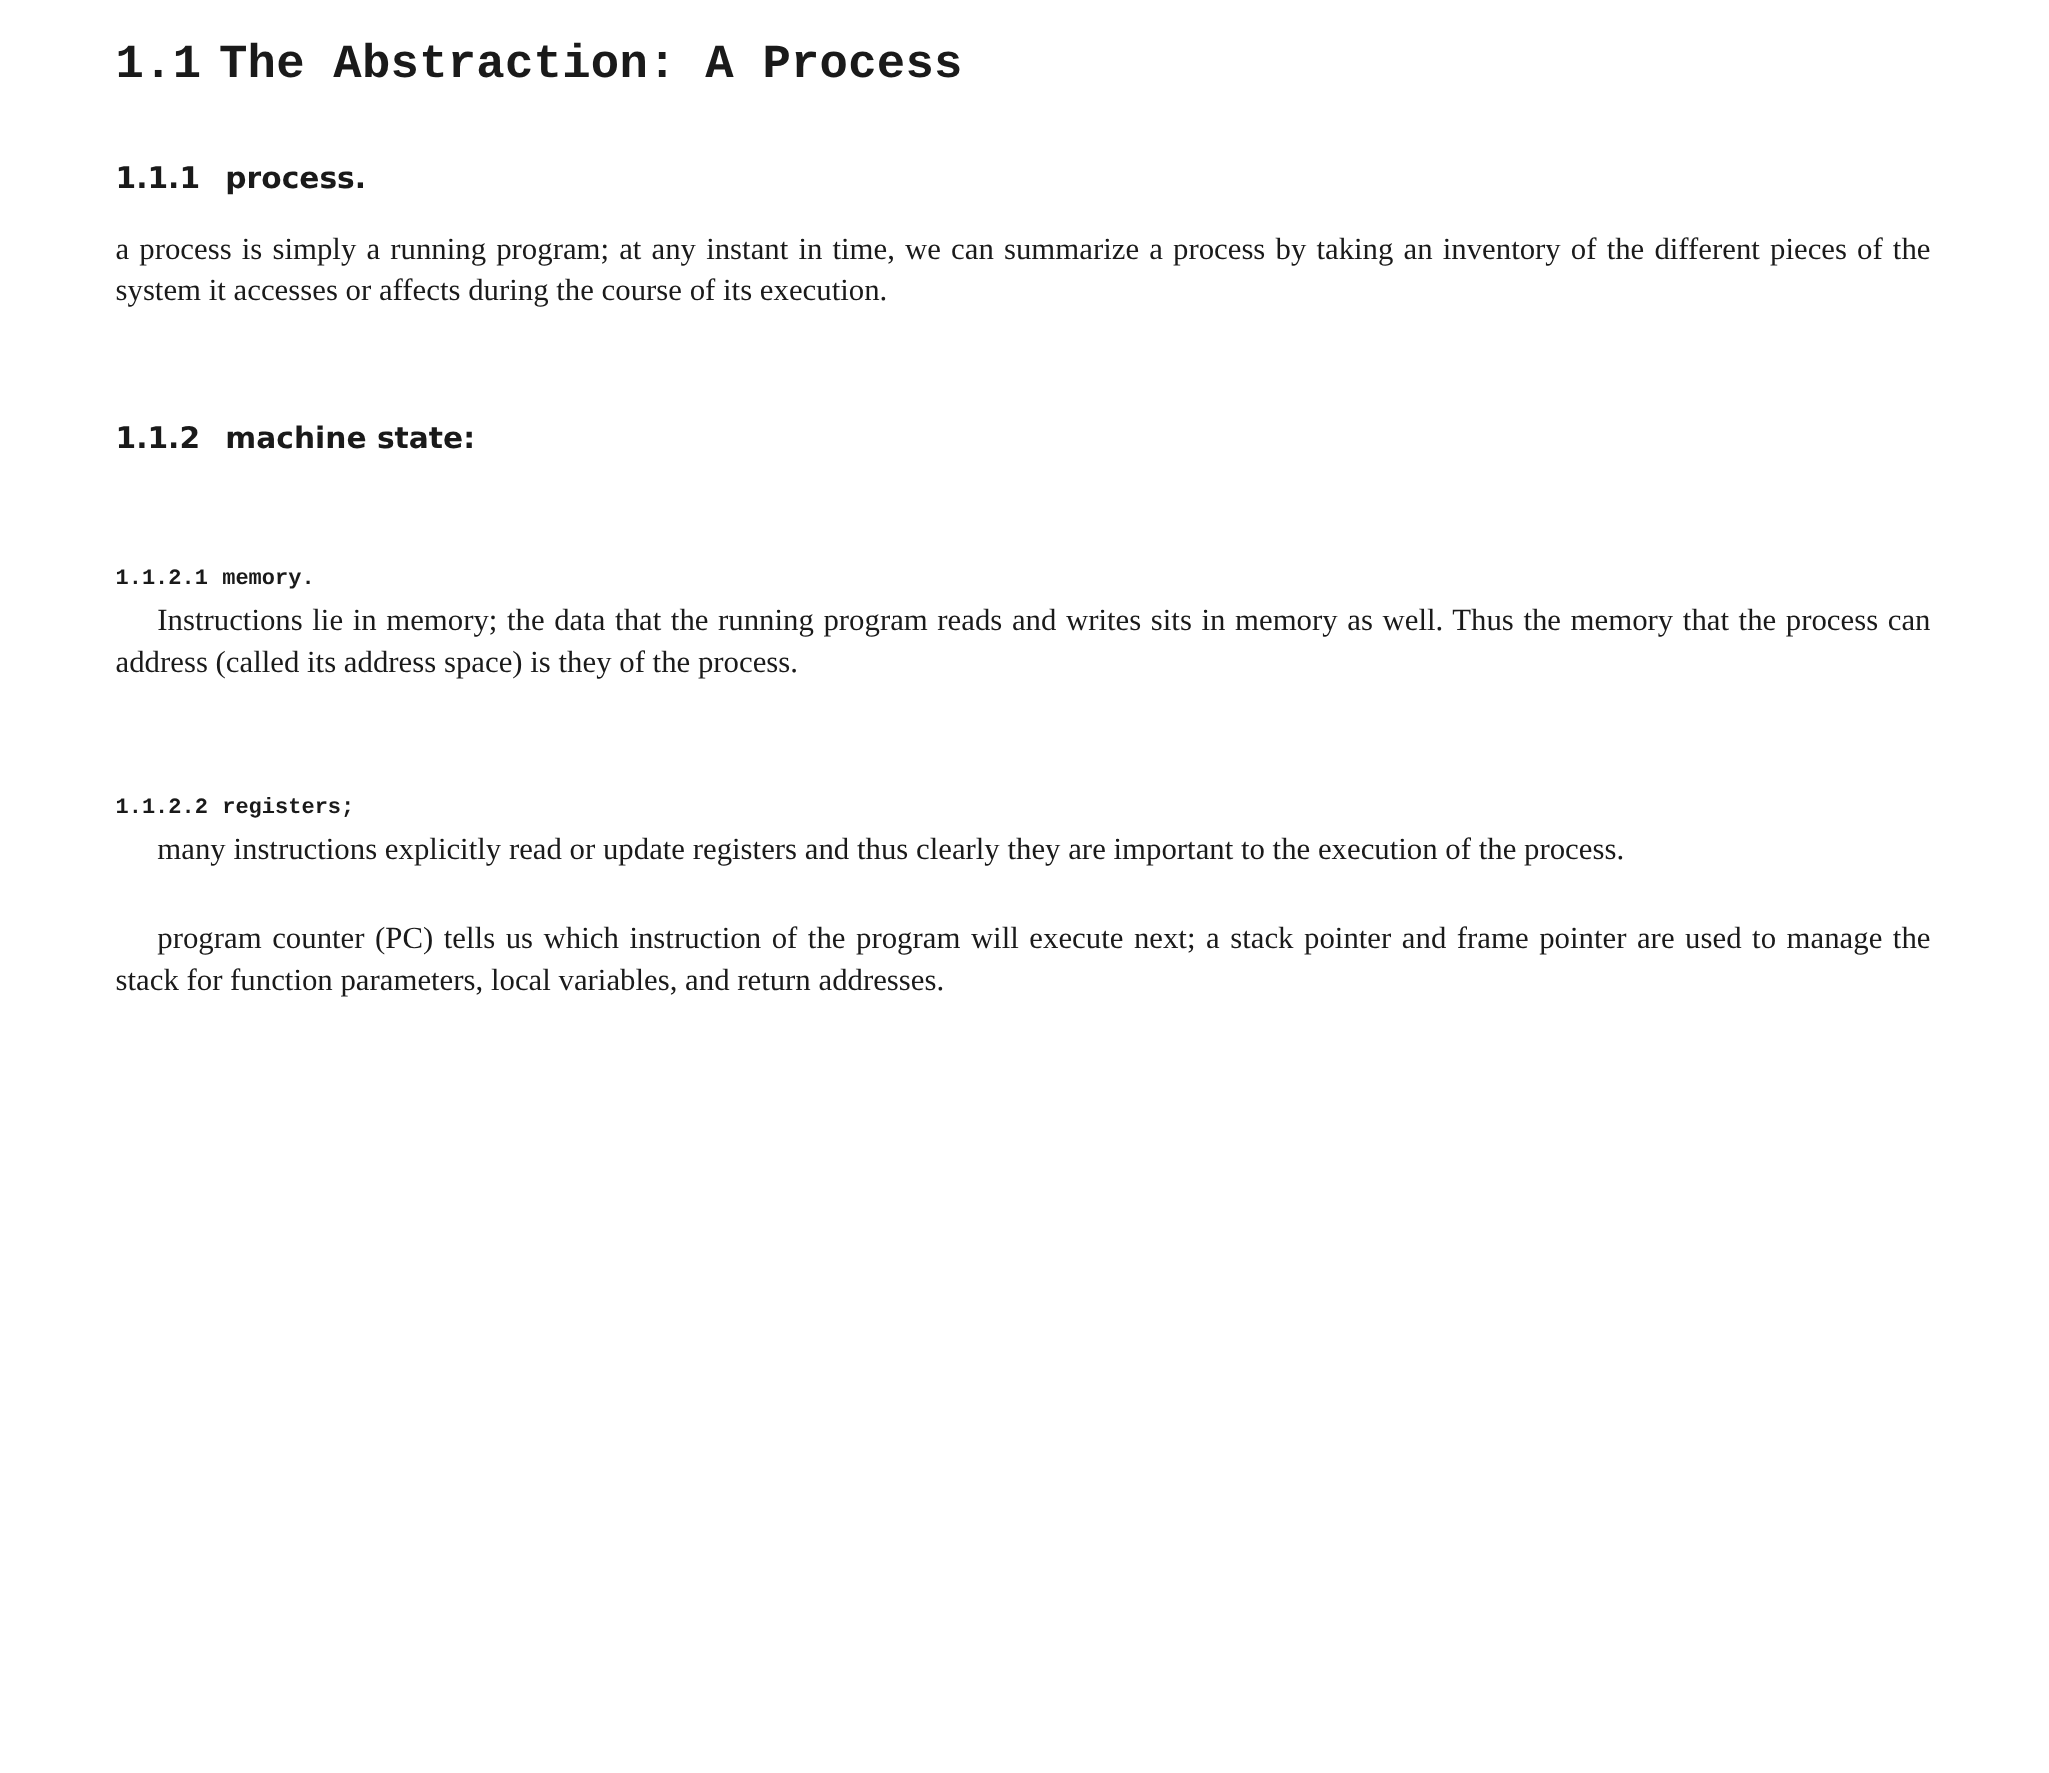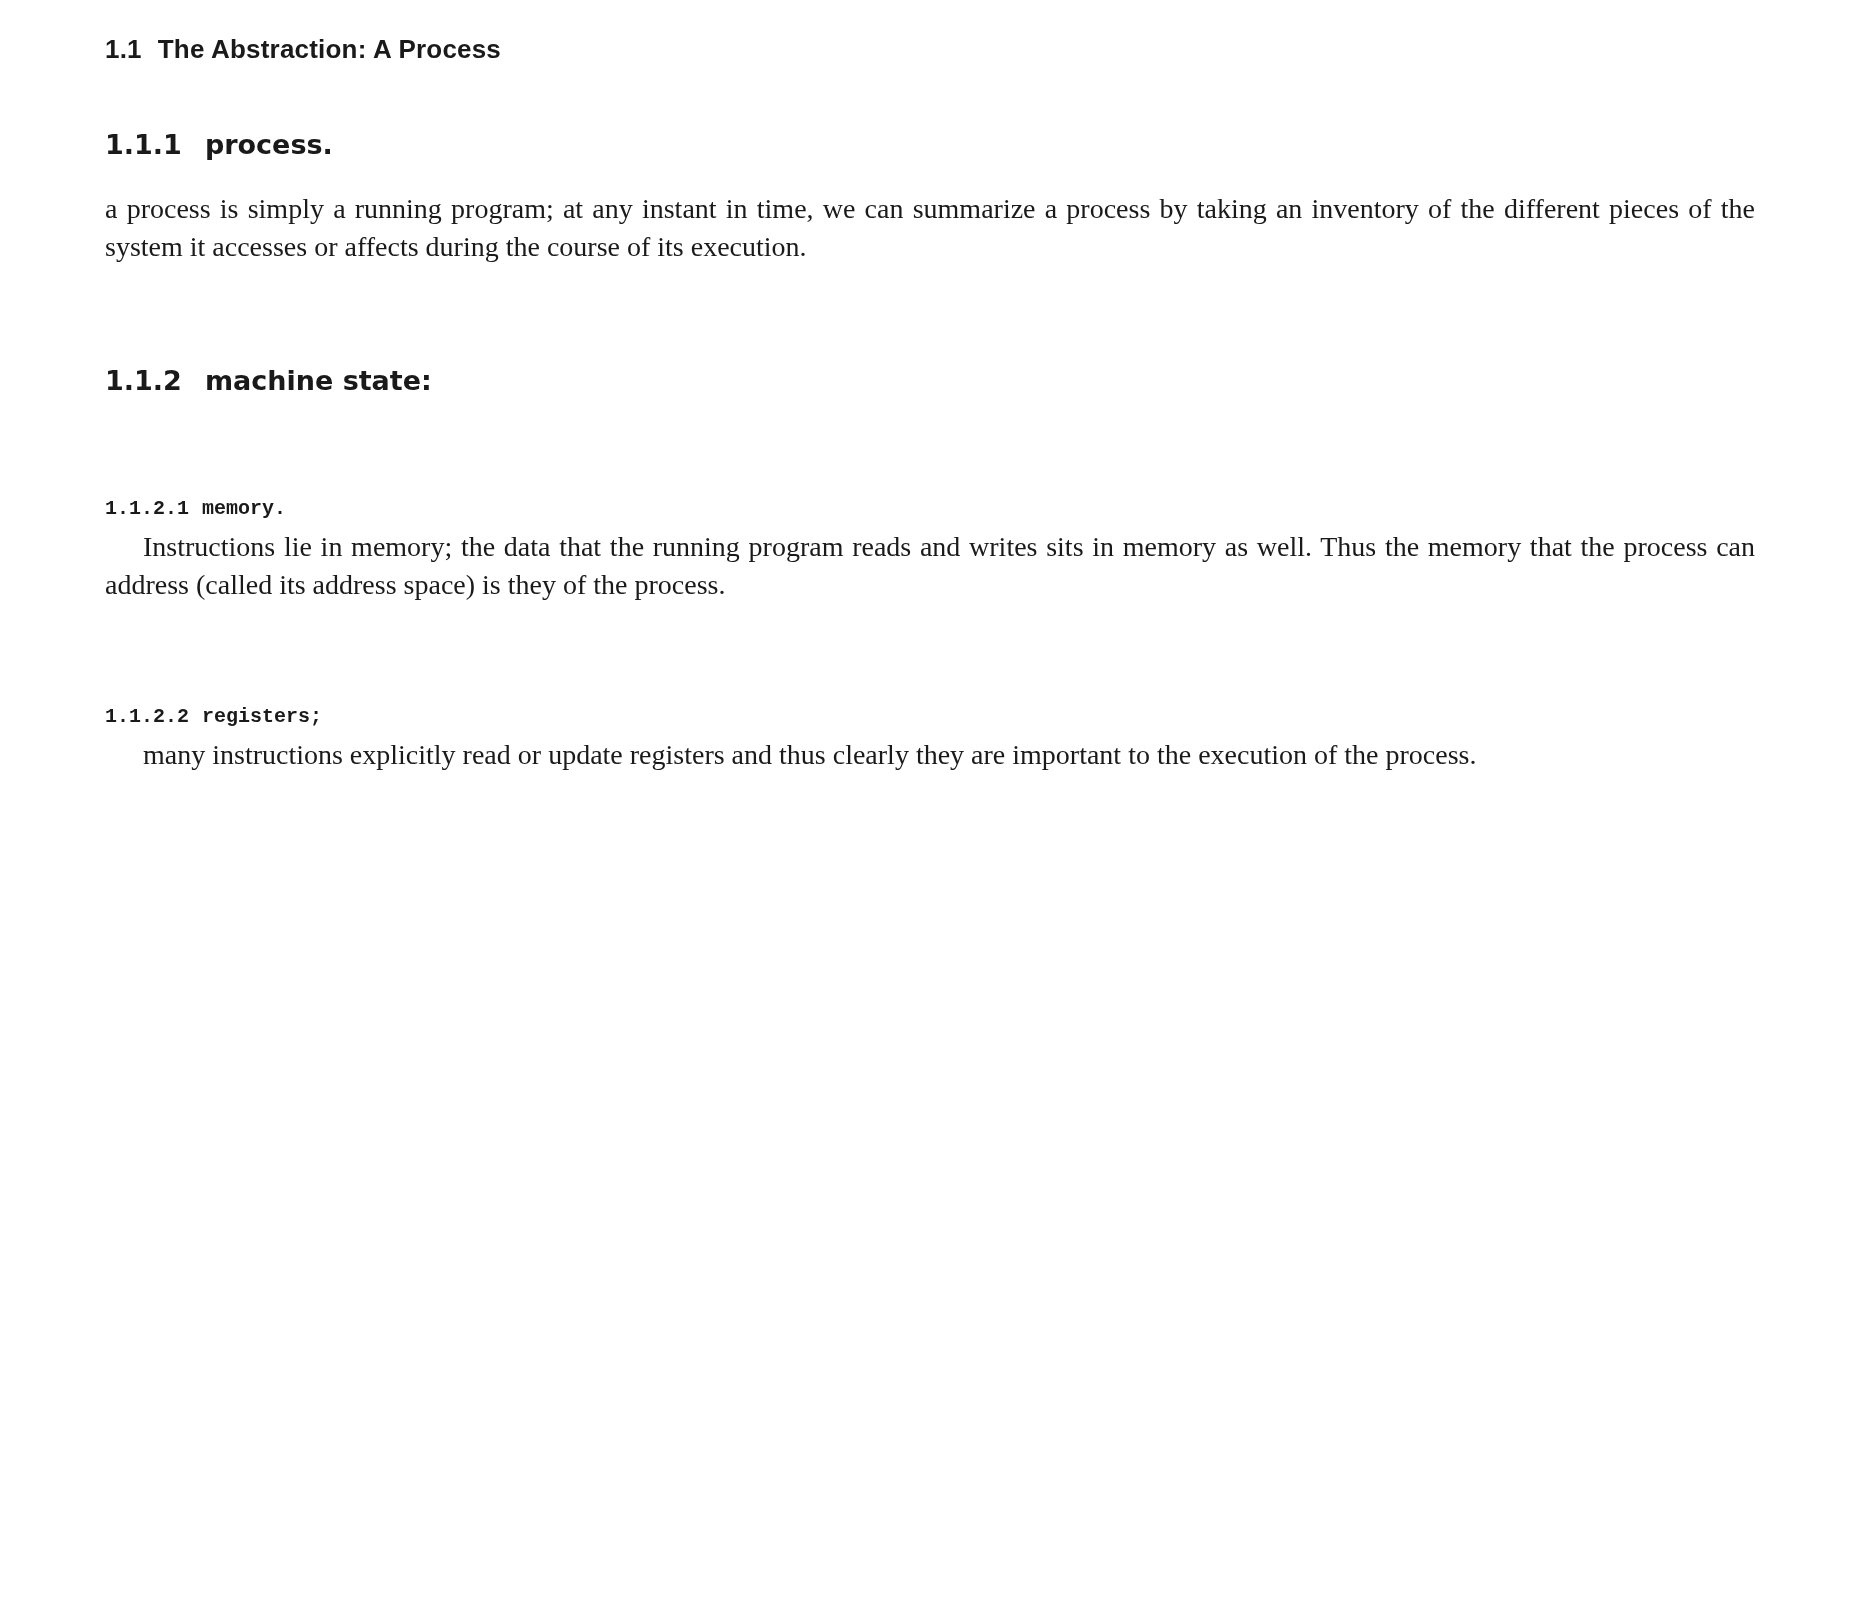--- a/index.html
+++ b/index.html
@@ -11,23 +11,23 @@
     width: 1863px;
     min-height: 1612px;
     font-family: "Liberation Serif", serif;
     color: #1a1a1a;
   }
   .page {
     padding: 34px 108px 0 105px;
     box-sizing: border-box;
   }
   h1.sec {
-    font-family: Liberation Sans, sans-serif;
+    font-family: Liberation Mono, monospace;
     font-weight: bold;
-    font-size: 26px;
+    font-size: 43px;
     margin: 0 0 0 0;
     letter-spacing: 0.2px;
   }
   h1.sec .num { margin-right: 16px; }
   h2.subsec {
     font-family: "DejaVu Sans", sans-serif;
     font-weight: bold;
     font-size: 27px;
     margin: 64px 0 0 0;
   }
@@ -89,14 +89,15 @@
 
   <h3 class="subsubsec">
     <span class="num">1.1.2.2</span><span>registers;</span>
   </h3>
 
   <p class="body tight indent">many instructions explicitly read or update registers and thus clearly they are important to the execution of the process.</p>
 
   <div class="gap-lg"></div>
 
 
+  <p class="body tight indent"><b>program counter (PC)</b><span> tells us which instruction of the program will execute next; </span><b>a stack pointer and frame pointer</b><span> are used to manage the stack for function parameters, local variables, and return addresses.</span></p>
 
 </div>
 
 </body></html>

